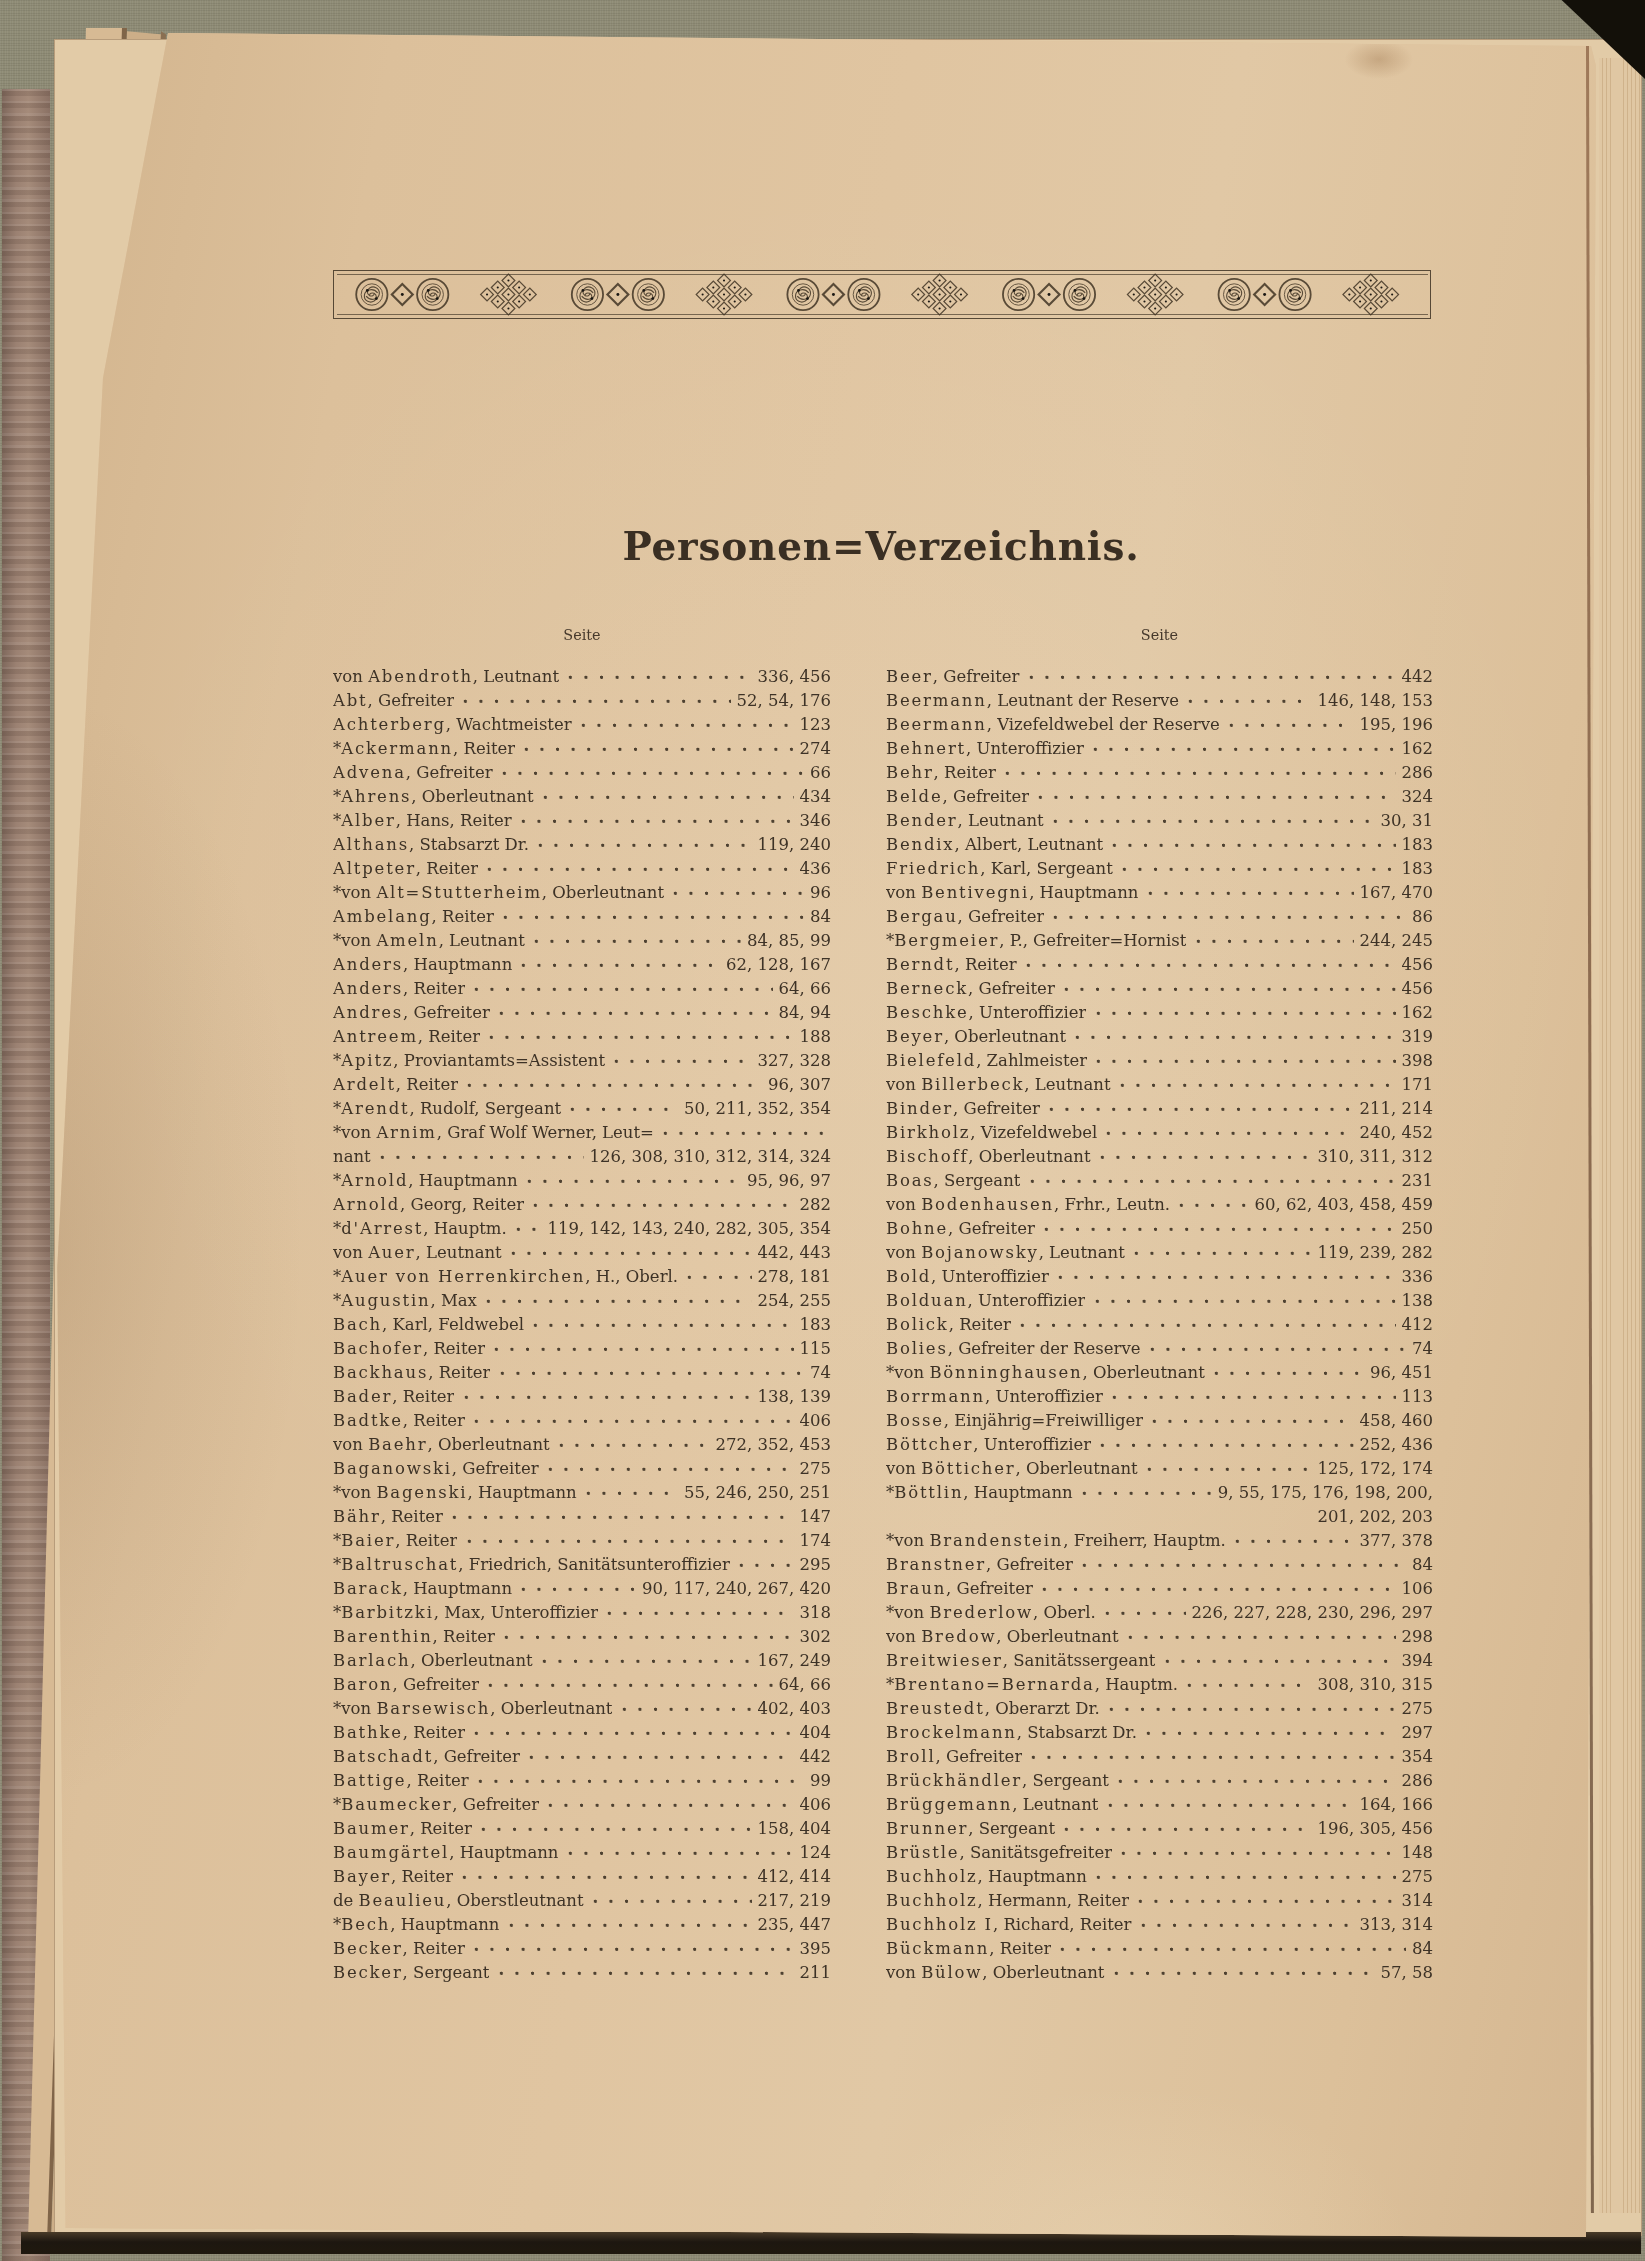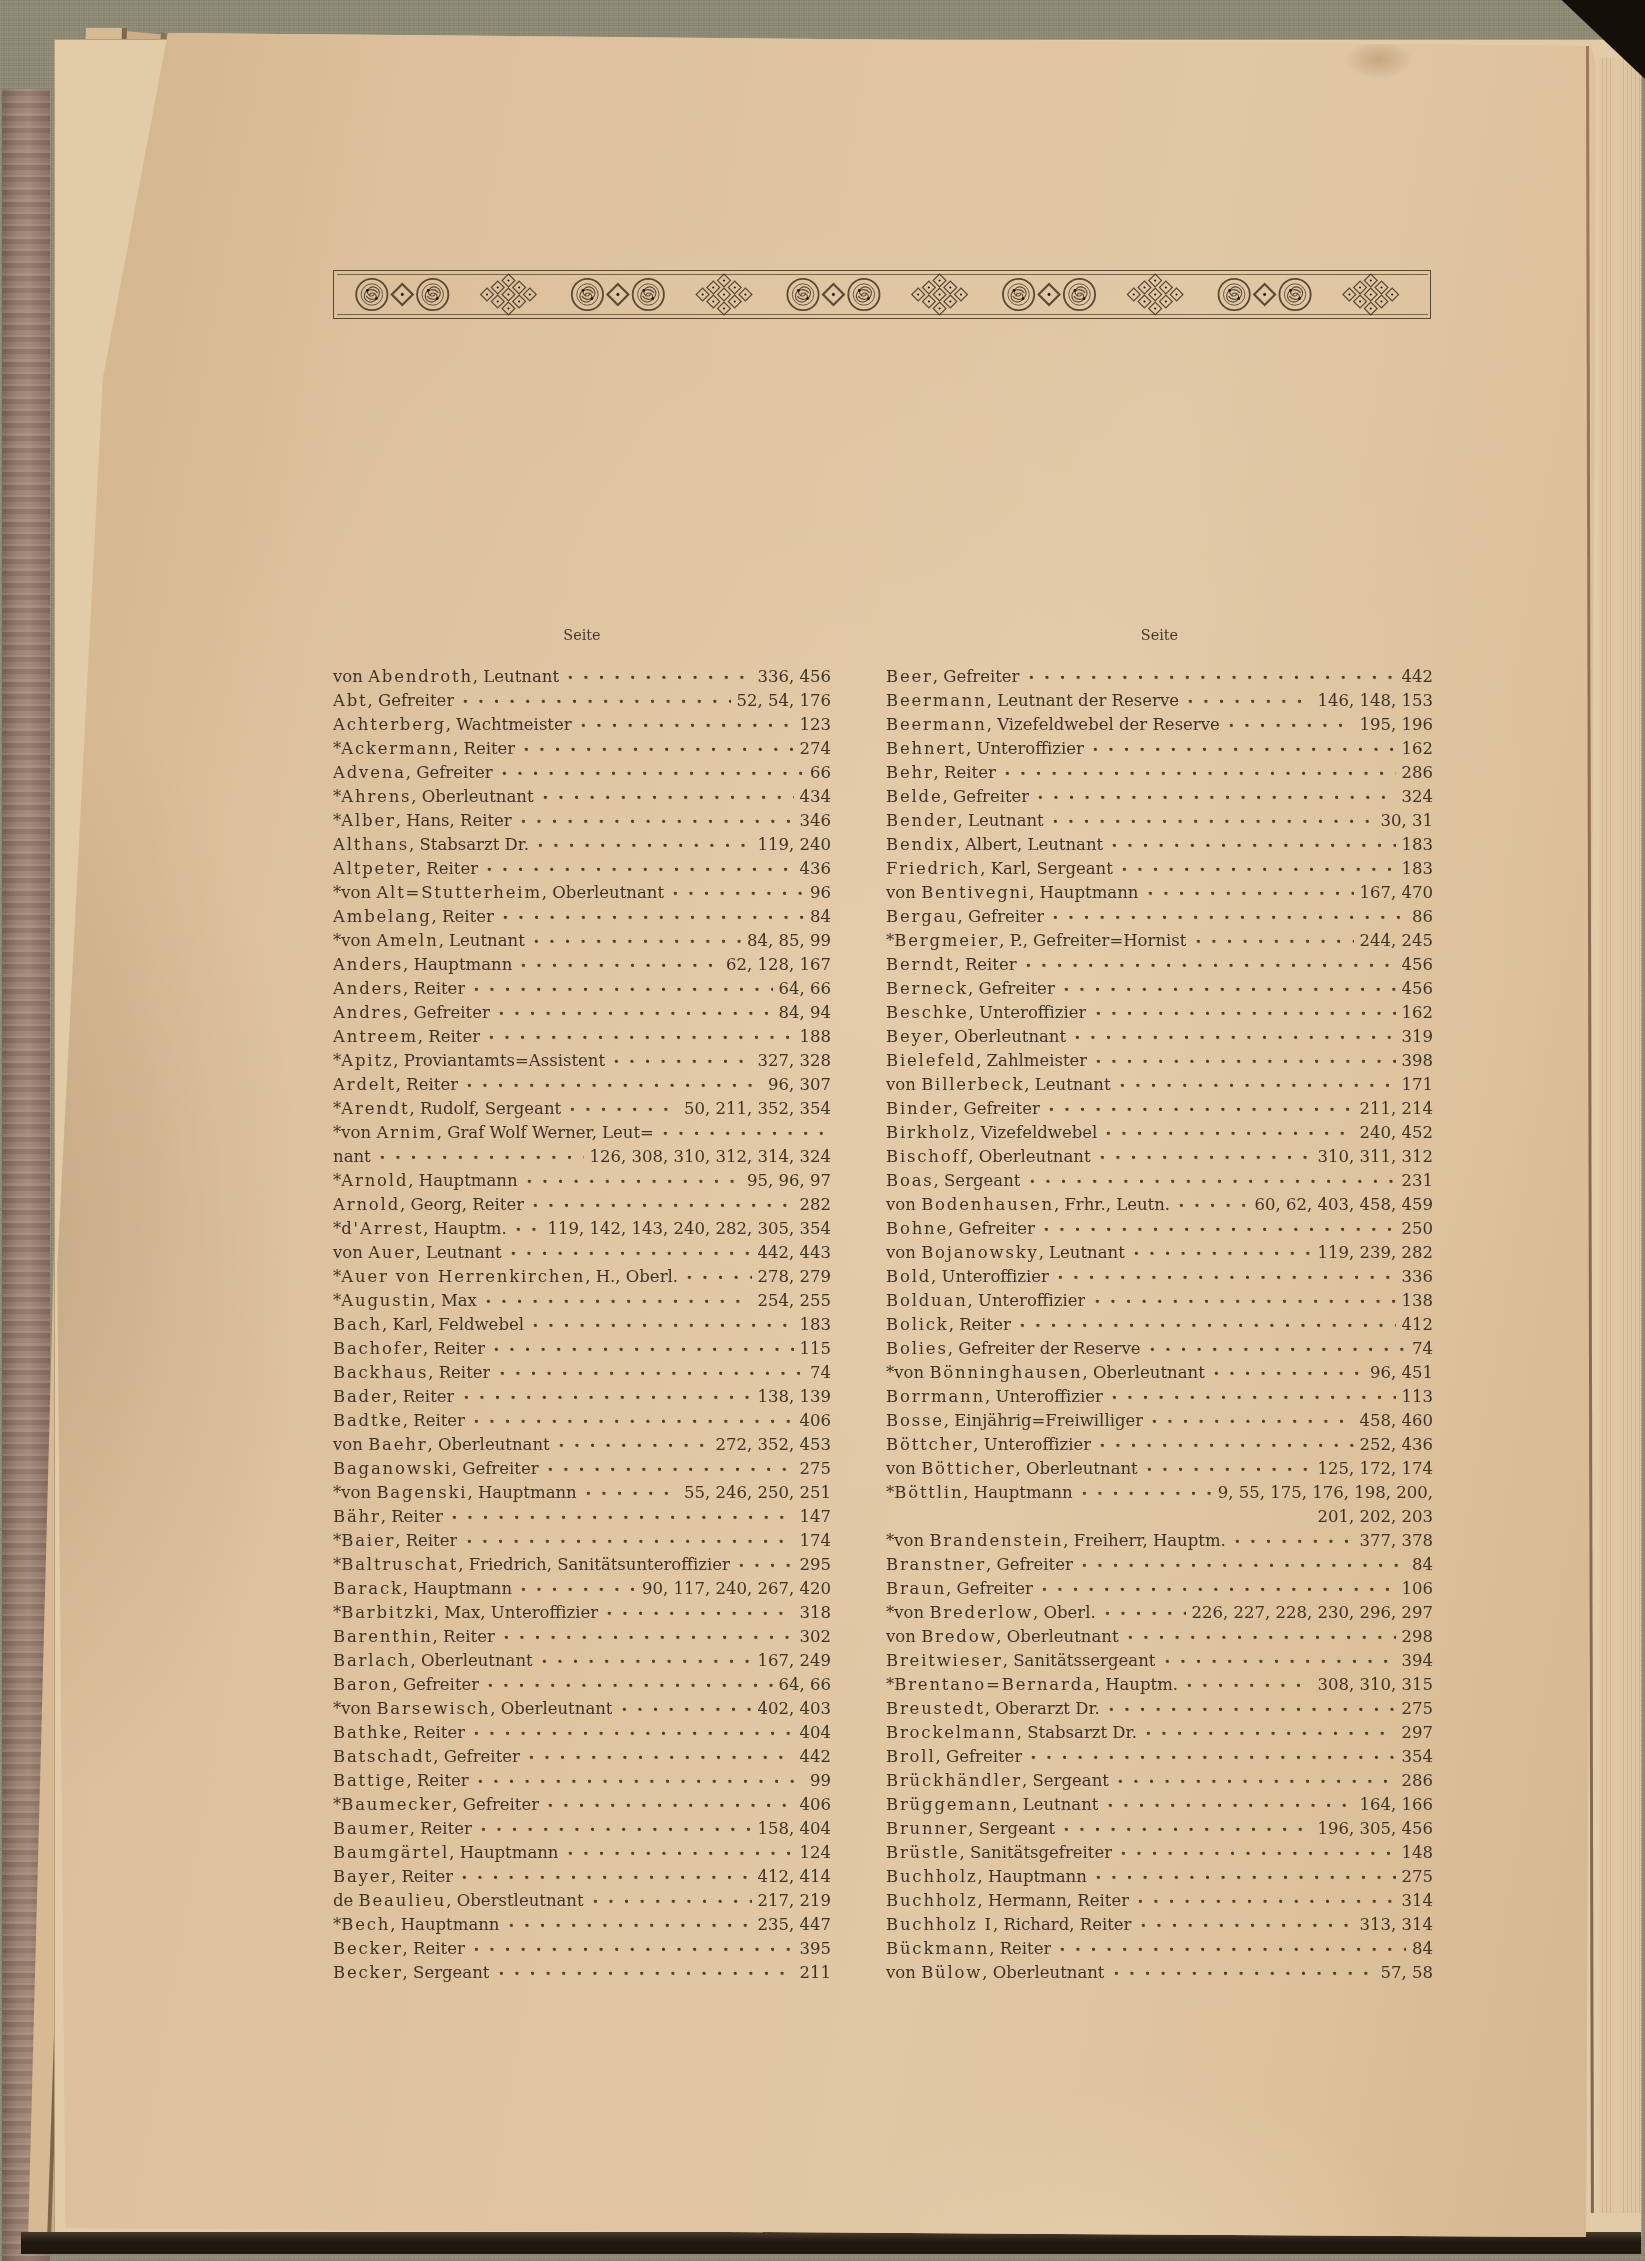--- a/index.html
+++ b/index.html
@@ -145,20 +145,21 @@
           <use href="#pair" transform="translate(540,28.5)"></use>
           <use href="#dcluster" transform="translate(736,28.5)"></use>
           <use href="#pair" transform="translate(802,28.5)"></use>
           <use href="#dcluster" transform="translate(998,28.5)"></use>
           <use href="#pair" transform="translate(1064,28.5)"></use>
           <use href="#dcluster" transform="translate(1260,28.5)"></use>
         </g>
       </svg>
     </div>
 
+    <h1 class="page-title">Personen=Verzeichnis.</h1>
 
     <div class="col col-left">
       <div class="seite">Seite</div>
       <div class="entries" id="col-left">
           <div class="entry">
             <span class="name">von <span class="sperr">Abendroth</span>, Leutnant</span>
             <span class="leader"></span>
             <span class="pages">336, 456</span>
           </div>
           <div class="entry">
@@ -277,21 +278,21 @@
             <span class="pages">119, 142, 143, 240, 282, 305, 354</span>
           </div>
           <div class="entry">
             <span class="name">von <span class="sperr">Auer</span>, Leutnant</span>
             <span class="leader"></span>
             <span class="pages">442, 443</span>
           </div>
           <div class="entry">
             <span class="name">*<span class="sperr">Auer von Herrenkirchen</span>, H., Oberl.</span>
             <span class="leader"></span>
-            <span class="pages">278, 279</span>
+            <span class="pages">278, 181</span>
           </div>
           <div class="entry">
             <span class="name">*<span class="sperr">Augustin</span>, Max</span>
             <span class="leader"></span>
             <span class="pages">254, 255</span>
           </div>
           <div class="entry">
             <span class="name"><span class="sperr">Bach</span>, Karl, Feldwebel</span>
             <span class="leader"></span>
             <span class="pages">183</span>

